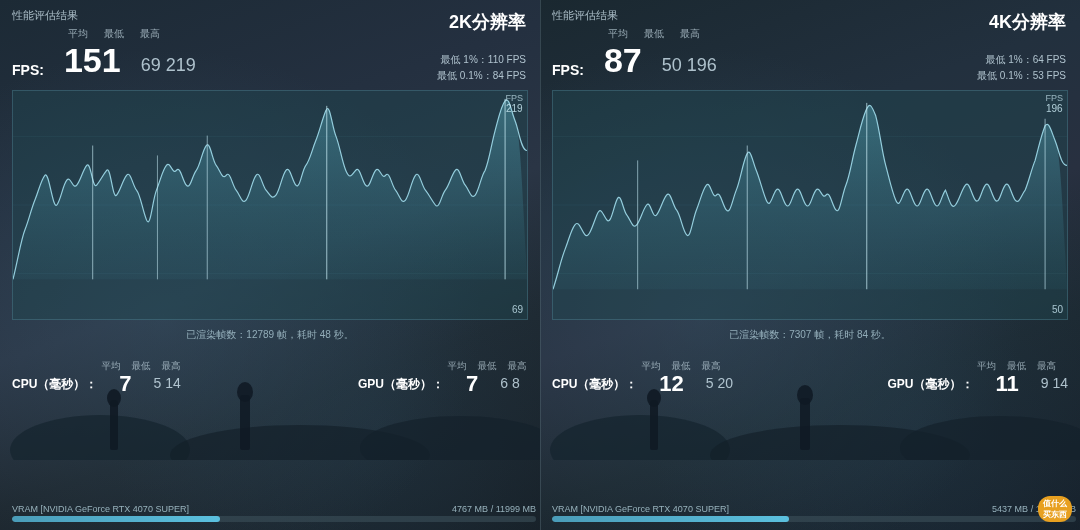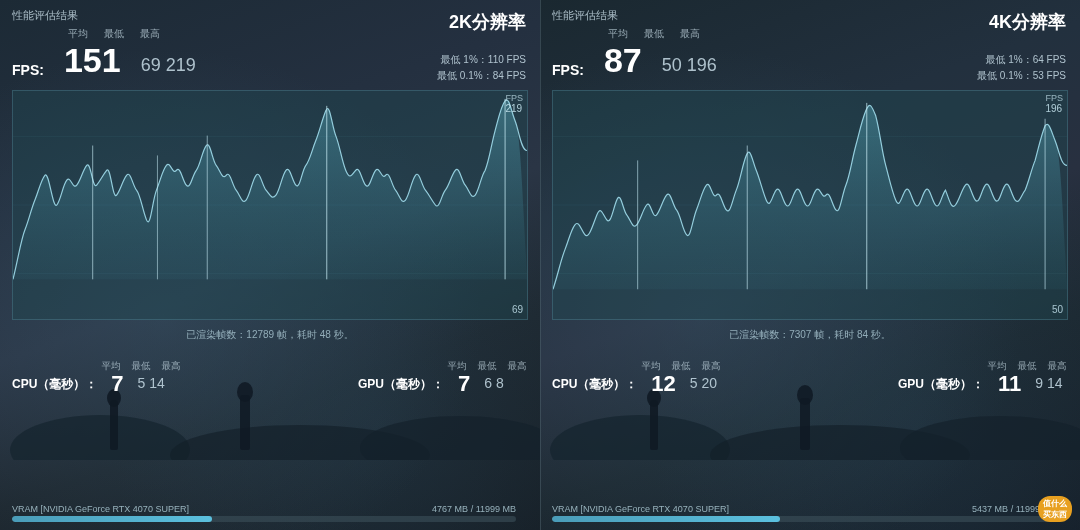--- a/index.html
+++ b/index.html
@@ -113,21 +113,21 @@
     .chart-canvas {
       width: 100%;
       height: 100%;
     }
     .chart-fps-label {
       position: absolute;
       top: 2px;
       right: 4px;
       color: rgba(200,230,240,0.8);
       font-size: 9px;
-      text-align: left;
+      text-align: center;
       padding-left: 8px;
     }
     .chart-min-val {
       position: absolute;
       bottom: 4px;
       right: 4px;
       color: rgba(200,230,240,0.8);
       font-size: 10px;
     }
     .chart-bottom-text {
@@ -160,21 +160,21 @@
     }
     .metric-col-header {
       color: rgba(200,220,230,0.7);
       font-size: 9.5px;
       min-width: 22px;
       text-align: center;
     }
     .metric-value-row {
       display: flex;
       align-items: center;
-      gap: 14px;
+      gap: 22px;
     }
     .metric-name {
       color: white;
       font-size: 12px;
       font-weight: bold;
       white-space: nowrap;
     }
     .metric-avg {
       color: white;
       font-size: 22px;
@@ -184,21 +184,21 @@
     .metric-minmax {
       color: rgba(200,220,230,0.85);
       font-size: 14px;
       padding-bottom: 2px;
     }
     
     .vram-section {
       position: absolute;
       bottom: 8px;
       left: 12px;
-      right: 24px;
+      right: 4px;
     }
     .vram-label-row {
       display: flex;
       justify-content: space-between;
       color: rgba(180,210,220,0.8);
       font-size: 9px;
       margin-bottom: 2px;
     }
     .vram-bar-bg {
       width: 100%;

